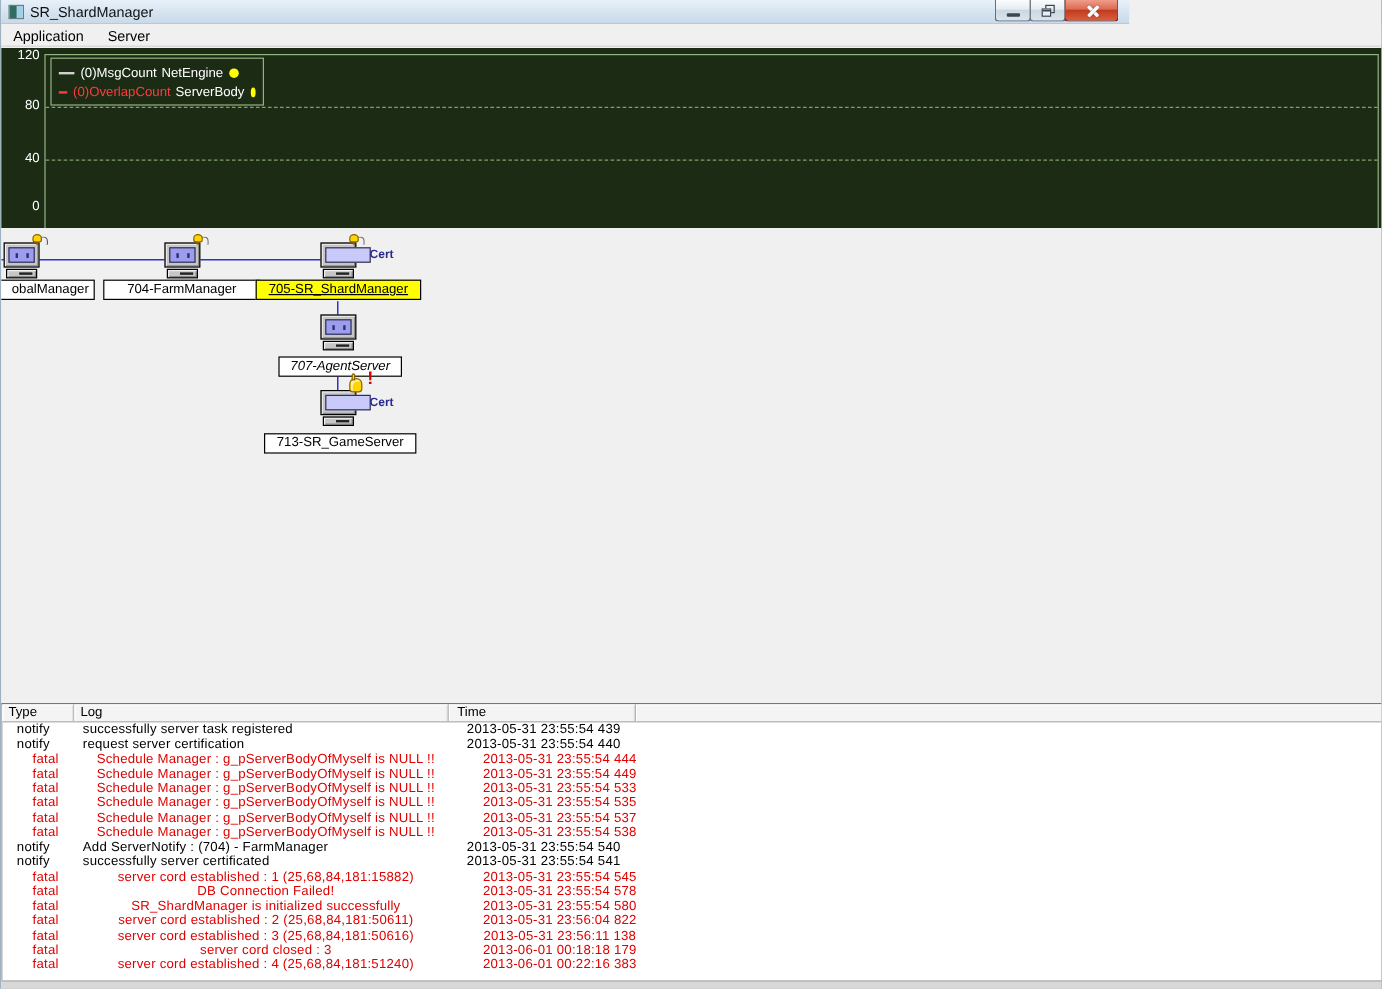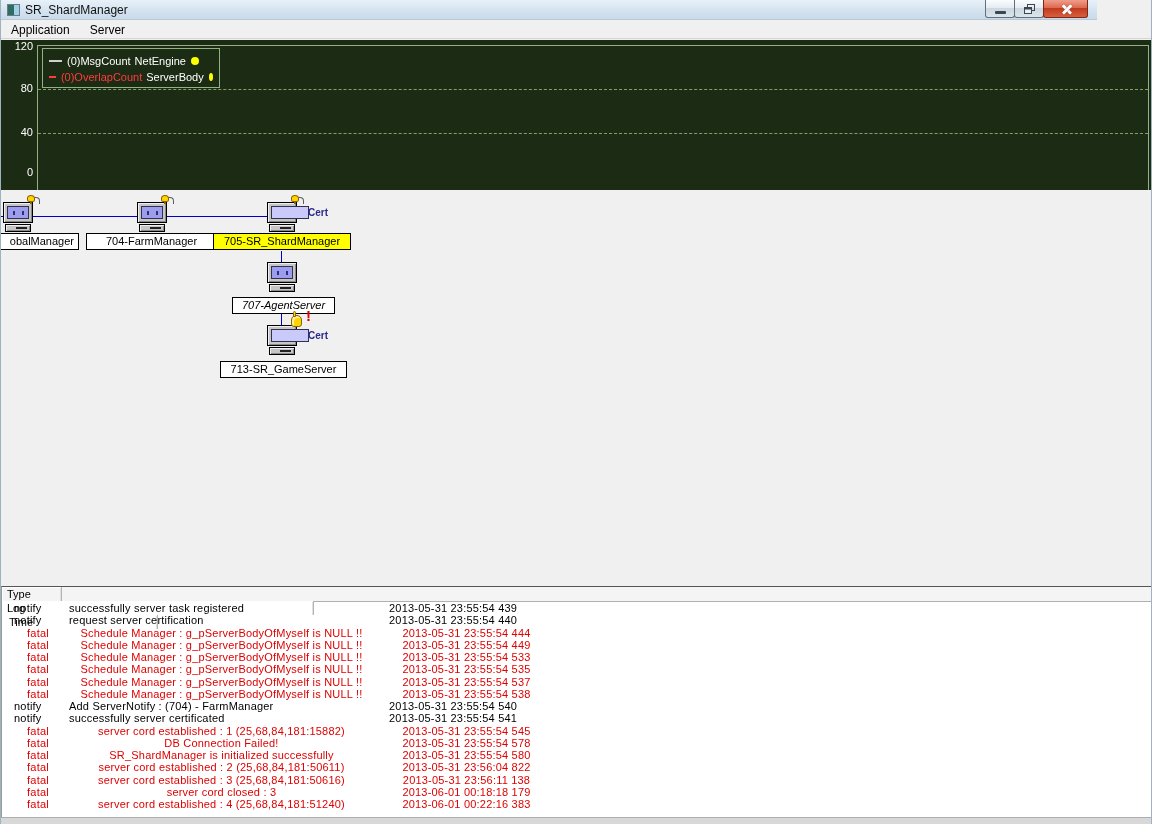--- a/index.html
+++ b/index.html
@@ -5,21 +5,21 @@
   * { margin:0; padding:0; box-sizing:border-box; }
   html,body { background:#999; }
   body { font-family:"Liberation Sans", sans-serif; }
   #window {
     position:relative; width:1152px; height:824px; overflow:hidden;
     background:#f0f0f0; border-left:1px solid #9fb2c1; border-right:1px solid #9fb2c1;
   }
 
   
   .titlebar {
-    position:absolute; left:0; top:0; width:1096px; height:20px;
+    position:absolute; left:0; top:0; width:940px; height:20px;
     background:linear-gradient(#e8f1f9, #d3e2ef 60%, #c9dae9);
     border-bottom:1px solid #b8c8d6;
   }
   .app-icon { position:absolute; left:6px; top:4px; width:13px; height:12px; border:1px solid #6a7a86; background:#fff; }
   .app-icon .ic-l { position:absolute; left:0; top:0; width:6px; height:10px; background:#2e6e62; }
   .app-icon .ic-r { position:absolute; left:6px; top:0; width:5px; height:10px; background:#9fd0e8; }
   .title-text { position:absolute; left:24px; top:3px; font-size:12px; color:#111; }
   .win-controls { position:absolute; right:9px; top:0; height:19px; display:flex; }
   .wbtn {
     width:30px; height:18px; border:1px solid #62707c; border-top:none;
@@ -111,30 +111,30 @@
   .n2-icon { left:135px; top:12px; }
   .n3-icon { left:265px; top:12px; }
   .n4-icon { left:265px; top:72px; }
   .n5-icon { left:265px; top:135px; }
   .n1-bell { left:26px;  top:5px; }
   .n2-bell { left:160px; top:5px; }
   .n3-bell { left:290px; top:5px; }
   .n5-hand { left:290px; top:120px; }
   .n1-label { left:-50px; top:43px; width:128px; }
   .n2-label { left:85px;  top:43px; width:131px; }
-  .n3-label { left:212px; top:43px; width:138px; }
+  .n3-label { left:212px; top:43px; width:138px;text-decoration:underline; }
   .n4-label { left:231px; top:107px; width:103px;font-style:italic; }
   .n5-label { left:219px; top:171px; width:127px; }
 
   
   .logview {
     position:absolute; left:0; top:586px; width:1152px; height:231px;
     background:#fff; border-top:1px solid #555; border-left:1px solid #9a9a9a; border-right:1px solid #9a9a9a;
   }
-  .lv-header { position:absolute; left:0; top:0; width:100%; height:15px; background:#f4f4f4; border-bottom:1px solid #b0b0b0; display:flex;flex-direction:column; }
+  .lv-header { position:absolute; left:0; top:0; width:100%; height:15px; background:#f4f4f4; border-bottom:1px solid #b0b0b0; display:flex; }
   .hcell {
     font-size:11px; color:#000; line-height:14px; padding-left:5px;
     border-right:1px solid #b4b4b4; box-shadow:inset 1px 1px 0 #ffffff, inset -1px 0 0 #e0e0e0;
   }
   .hc-type { width:60px; }
   .hc-log  { width:312px; }
   .hc-time { width:156px; padding-left:7px; }
   .hc-fill { flex:1; border-right:none; }
   .lv-body { position:absolute; left:0; top:15px; width:100%; }
   .lv-row { display:flex; height:12.25px; font-size:11px; line-height:12px; letter-spacing:0.2px; white-space:nowrap; }

